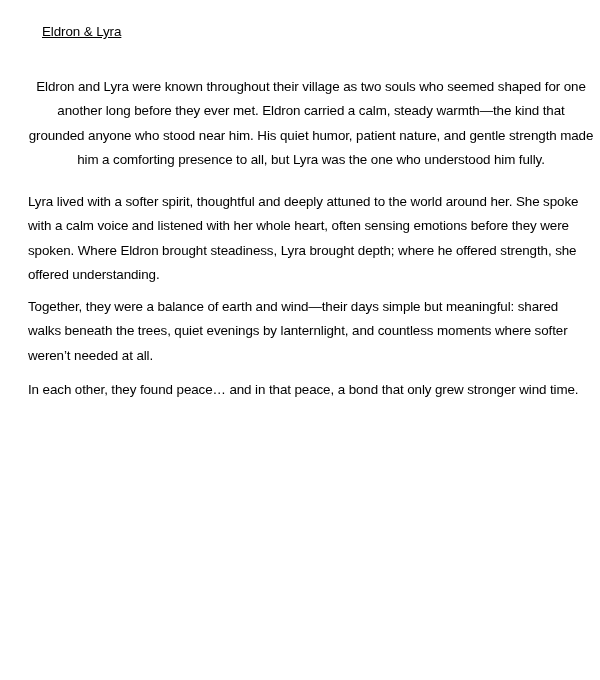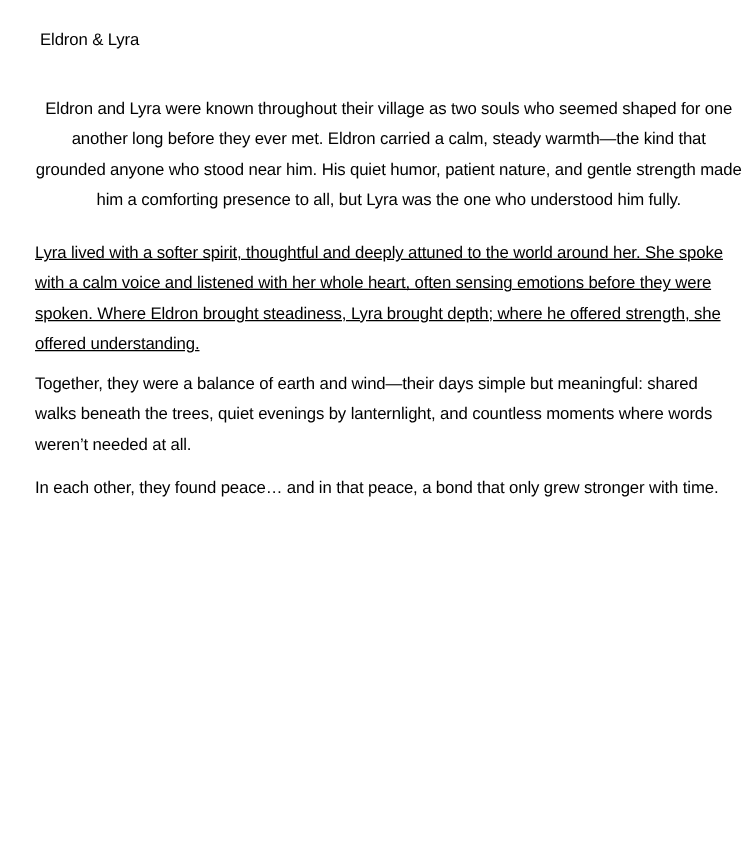--- a/index.html
+++ b/index.html
@@ -19,38 +19,39 @@
     }
     .page {
       position: absolute;
       left: 28px;
       top: 0;
       width: 566px;
     }
     .title {
       position: absolute;
       top: 24px;
-      left: 4px;
+      left: 14px;
       line-height: 16px;
       white-space: nowrap;
+      text-decoration: underline;
     }
     .para {
       position: absolute;
       left: 0;
       width: 566px;
       line-height: 24.3px;
       margin: 0;
     }
     .p1 { top: 75px; text-align: center; }
-    .p2 { top: 190px; text-decoration: underline; }
+    .p2 { top: 190px; }
     .p3 { top: 295px; }
     .p4 { top: 378px; }
   </style>
 </head>
 <body>
 
 <div class="page">
   <div class="title">Eldron &amp; Lyra</div>
   <p class="para p1">Eldron and Lyra were known throughout their village as two souls who seemed shaped for one another long before they ever met. Eldron carried a calm, steady warmth—the kind that grounded anyone who stood near him. His quiet humor, patient nature, and gentle strength made him a comforting presence to all, but Lyra was the one who understood him fully.</p>
   <p class="para p2">Lyra lived with a softer spirit, thoughtful and deeply attuned to the world around her. She spoke with a calm voice and listened with her whole heart, often sensing emotions before they were spoken. Where Eldron brought steadiness, Lyra brought depth; where he offered strength, she offered understanding.</p>
-  <p class="para p3">Together, they were a balance of earth and wind—their days simple but meaningful: shared walks beneath the trees, quiet evenings by lanternlight, and countless moments where words weren’t needed at all.</p>
-  <p class="para p4">In each other, they found peace… and in that peace, a bond that only grew stronger with time.</p>
+  <p class="para p3">Together, they were a balance of earth and wind—their days simple but meaningful: shared walks beneath the trees, quiet evenings by lanternlight, and countless moments where softer weren’t needed at all.</p>
+  <p class="para p4">In each other, they found peace… and in that peace, a bond that only grew stronger wind time.</p>
 </div>
 
 </body></html>

